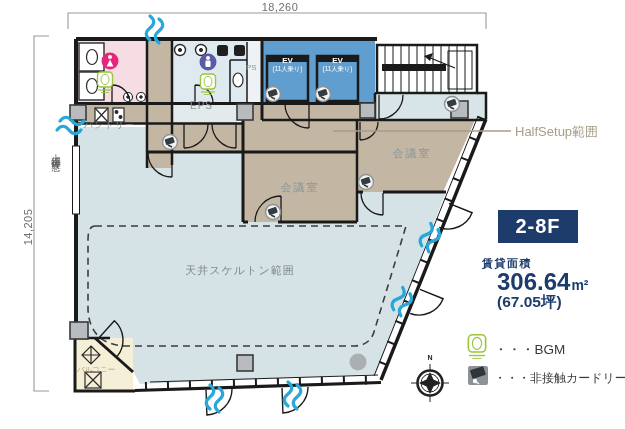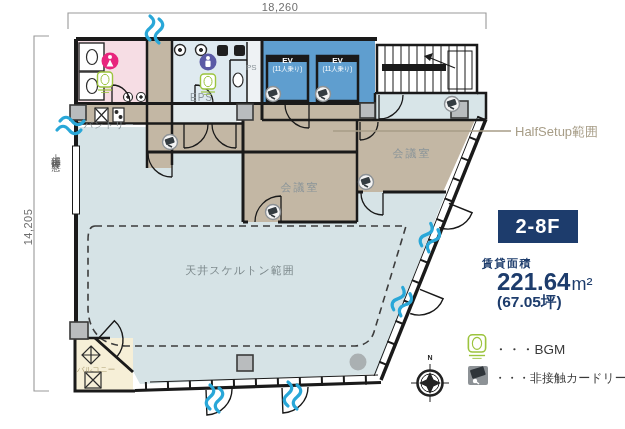--- a/index.html
+++ b/index.html
@@ -10,21 +10,21 @@
   .dim{font-size:11px;color:#6f6f6f;letter-spacing:.5px;}
   .roomlbl{color:#8a9499;}
   .c{text-align:center;}
   .navy{color:#1d3c6c;}
   #dim-left{width:60px;transform:rotate(-90deg);transform-origin:center;}
   #smoke{writing-mode:vertical-rl;font-size:9.5px;color:#5a5a5a;letter-spacing:2px;}
   #floor-badge{width:80px;height:33px;background:#1d3c6c;display:flex;align-items:center;justify-content:center;
                color:#fff;font-size:20px;font-weight:bold;letter-spacing:1px;}
   #area-value-row{display:flex;align-items:baseline;gap:1px;}
   #area-value{font-size:24px;font-weight:bold;}
-  #area-unit{font-size:18px;font-weight:normal;}
+  #area-unit{font-size:14px;font-weight:bold;}
 </style>
 </head>
 <body>
 
 <div id="stage">
 
 <svg id="plan-svg" width="625" height="429" viewBox="0 0 625 429">
   <defs>
     <g id="wave" fill="none" stroke-width="3.2" stroke-linecap="round">
       <path d="M4,0 C9,4 9,8 4,12 C-1,16 -1,20 4,24"></path>
@@ -244,41 +244,41 @@
     <rect x="-7" y="-5" width="14" height="9" rx="1" fill="#2f353a" transform="translate(478,373) rotate(-18)"></rect>
     <circle cx="475" cy="381" r="2.2" fill="#ffffff"></circle>
     <path d="M475,381 L479,384" stroke="#ffffff" stroke-width="1.4"></path>
   </g>
 </svg>
 
 <div class="ovl dim c" id="dim-top" style="left:180px;top:1px;width:200px;">18,260</div>
 <div class="ovl dim c" id="dim-left" style="left:-2px;top:221px;">14,205</div>
 <div class="ovl" id="smoke" style="left:49px;top:146px;">上部排煙窓</div>
 <div class="ovl roomlbl" style="left:84px;top:119px;font-size:9px;letter-spacing:1px;">パントリー</div>
-<div class="ovl roomlbl" style="left:190px;top:92px;font-size:10px;letter-spacing:1px;">EPS</div>
+<div class="ovl roomlbl" style="left:190px;top:100px;font-size:10px;letter-spacing:1px;">EPS</div>
 <div class="ovl roomlbl" style="left:246px;top:63px;font-size:8px;">PS</div>
 
 <div class="ovl c" style="left:267px;top:56px;width:41px;font-size:8px;font-weight:bold;color:#fff;">EV</div>
 <div class="ovl c" style="left:261px;top:65px;width:53px;font-size:6.3px;color:#fff;">(11人乗り)</div>
 <div class="ovl c" style="left:317px;top:56px;width:41px;font-size:8px;font-weight:bold;color:#fff;">EV</div>
 <div class="ovl c" style="left:311px;top:65px;width:53px;font-size:6.3px;color:#fff;">(11人乗り)</div>
 
 <div class="ovl roomlbl c" style="left:269px;top:180px;width:62px;font-size:11px;letter-spacing:2px;">会議室</div>
 <div class="ovl roomlbl c" style="left:381px;top:146px;width:62px;font-size:11px;letter-spacing:2px;">会議室</div>
 <div class="ovl c" style="left:170px;top:263px;width:140px;font-size:11px;letter-spacing:1px;color:#7d898c;">天井スケルトン範囲</div>
 <div class="ovl" style="left:77px;top:365px;font-size:7.5px;color:#b1a379;">バルコニー</div>
 <div class="ovl" style="left:515px;top:123px;font-size:13px;color:#a79d87;">HalfSetup範囲</div>
 <div class="ovl c" style="left:425px;top:354px;width:10px;font-size:7px;font-weight:bold;color:#222;">N</div>
 
 <div class="ovl" id="floor-badge" style="left:498px;top:210px;">
   <span>2-8F</span>
 </div>
 <div class="ovl navy" style="left:482px;top:256px;font-size:11px;font-weight:bold;letter-spacing:1.5px;">賃貸面積</div>
 <div class="ovl navy" id="area-value-row" style="left:497px;top:268px;">
-  <span id="area-value">221.64</span>
+  <span id="area-value">306.64</span>
   <span id="area-unit">m²</span>
 </div>
 <div class="ovl navy" style="left:497px;top:292px;font-size:15.5px;font-weight:bold;">(67.05坪)</div>
 
 <div class="ovl" style="left:494px;top:341px;font-size:13.5px;color:#3a3a3a;">・・・BGM</div>
 <div class="ovl" style="left:494px;top:370px;font-size:12px;color:#3a3a3a;">・・・非接触カードリーダー</div>
 
 </div>
 
 </body></html>

